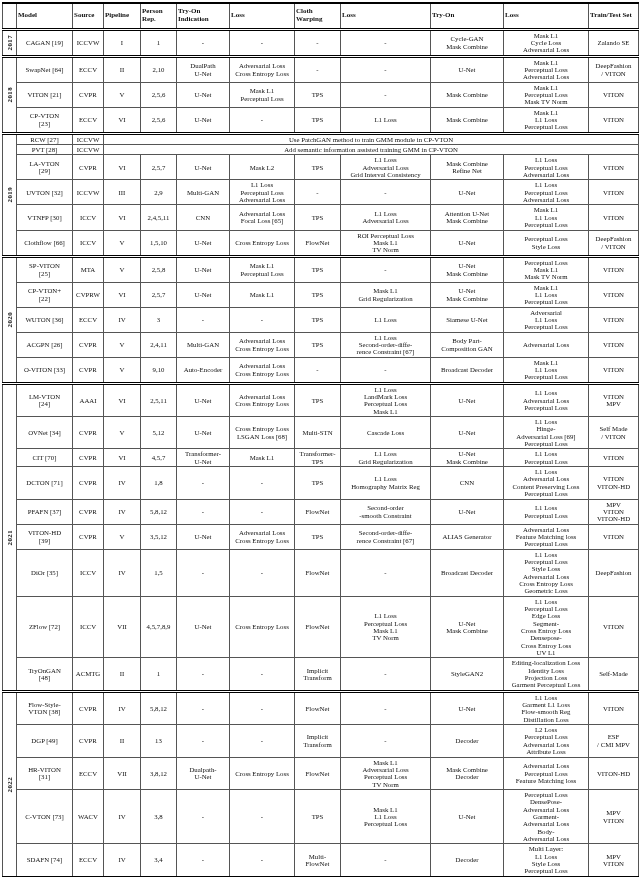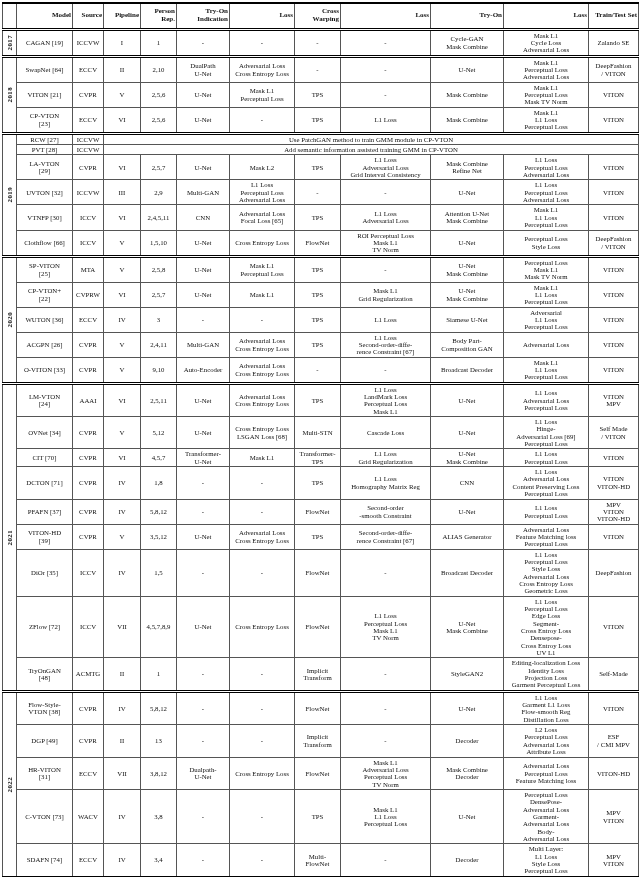--- a/index.html
+++ b/index.html
@@ -19,21 +19,21 @@
     border-right: 0.8px solid #555;
   }
   table.models th {
     font-weight: bold;
     font-size: 7px;
     line-height: 7.8px;
     padding: 4px 1px;
     border: 0.8px solid #555;
     border-bottom: 3px double #000;
     white-space: pre-line;
-    text-align: right;
+    text-align: left;
     vertical-align: middle;
     overflow: hidden;
   }
   table.models td {
     font-size: 6.8px;
     line-height: 7.35px;
     padding: 1px;
     border: 0.8px solid #555;
     white-space: pre-line;
     text-align: center;
@@ -76,21 +76,21 @@
         <tr>
           <th></th>
           <th>Model</th>
           <th>Source</th>
           <th>Pipeline</th>
           <th>Person
 Rep.</th>
           <th>Try-On
 Indication</th>
           <th>Loss</th>
-          <th>Cross
+          <th>Cloth
 Warping</th>
           <th>Loss</th>
           <th>Try-On</th>
           <th>Loss</th>
           <th>Train/Test Set</th>
         </tr>
       </thead>
     <tbody>
         <tr>
           <td class="year-cell" rowspan="1"><div class="year-rot">2017</div></td>

